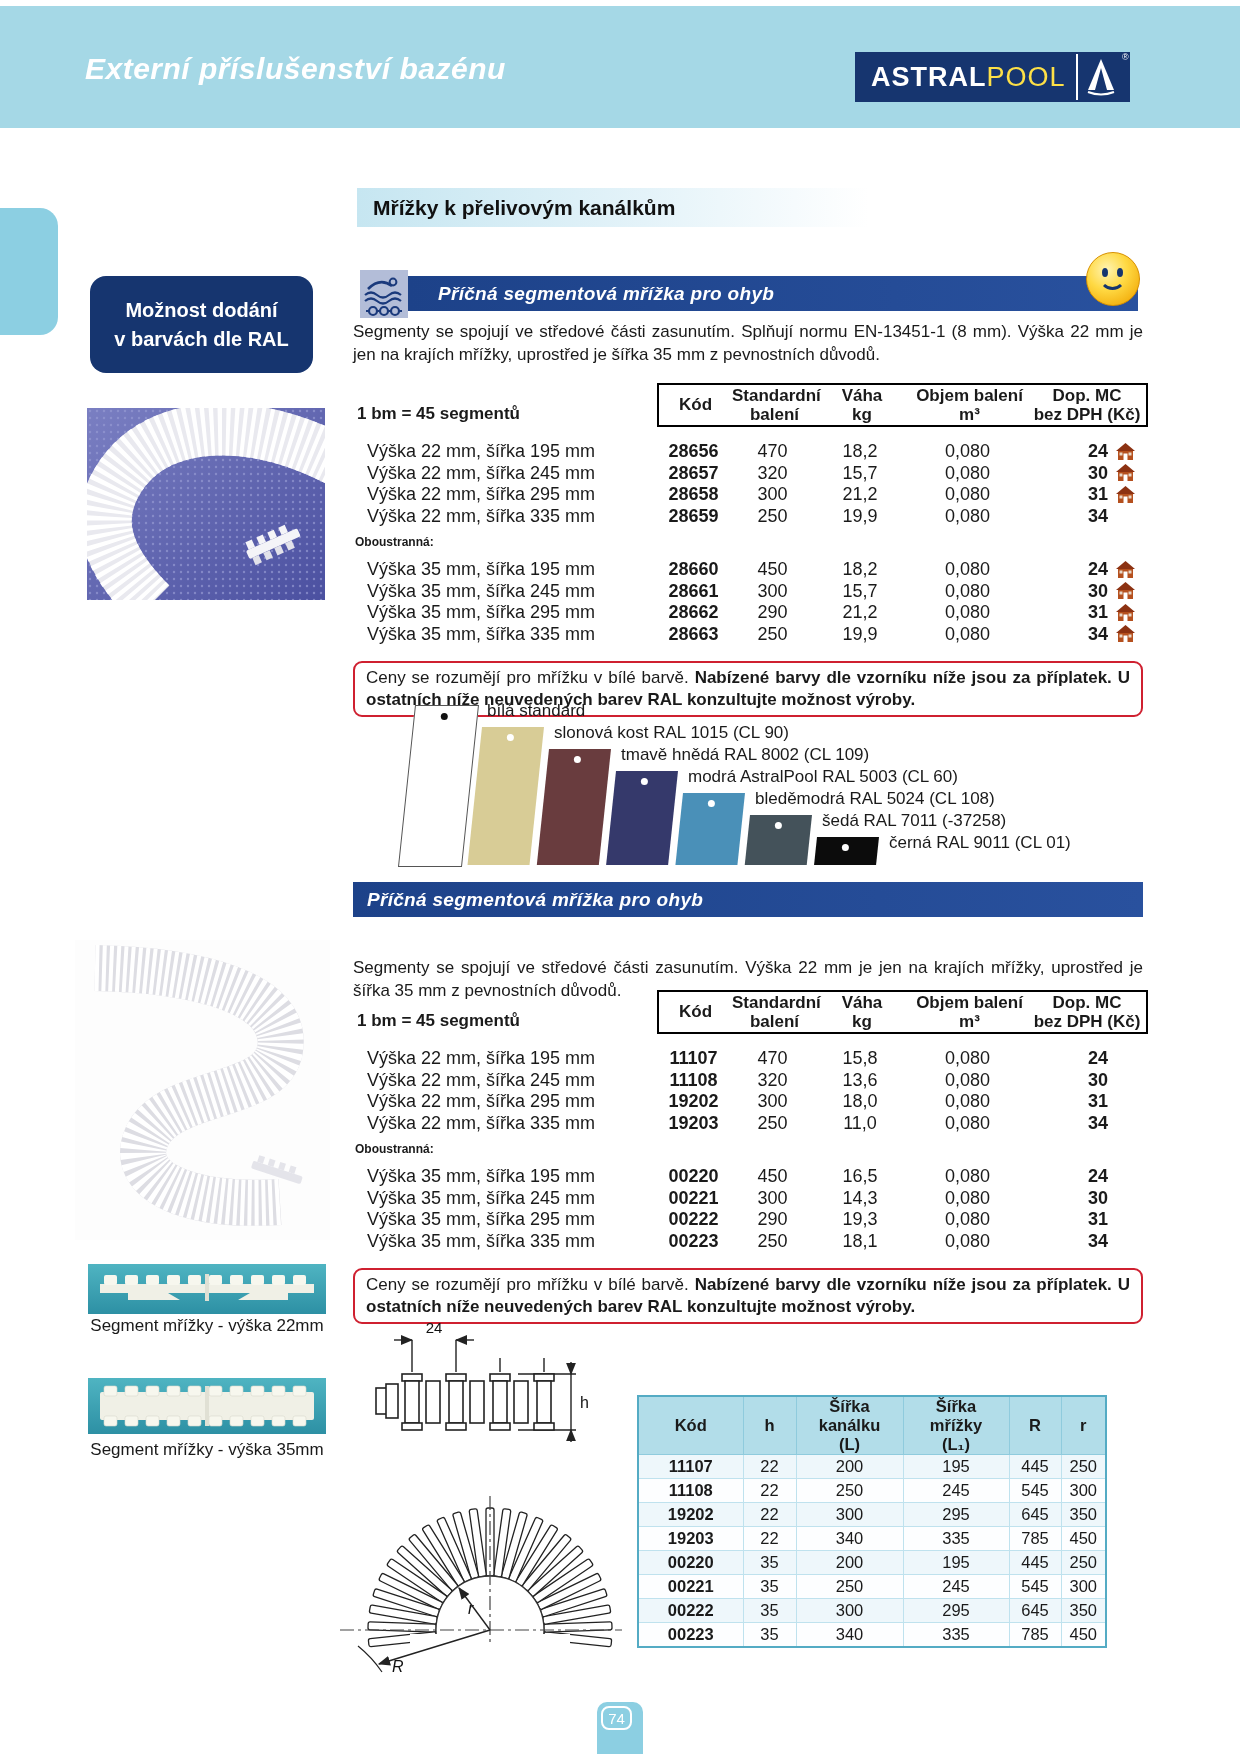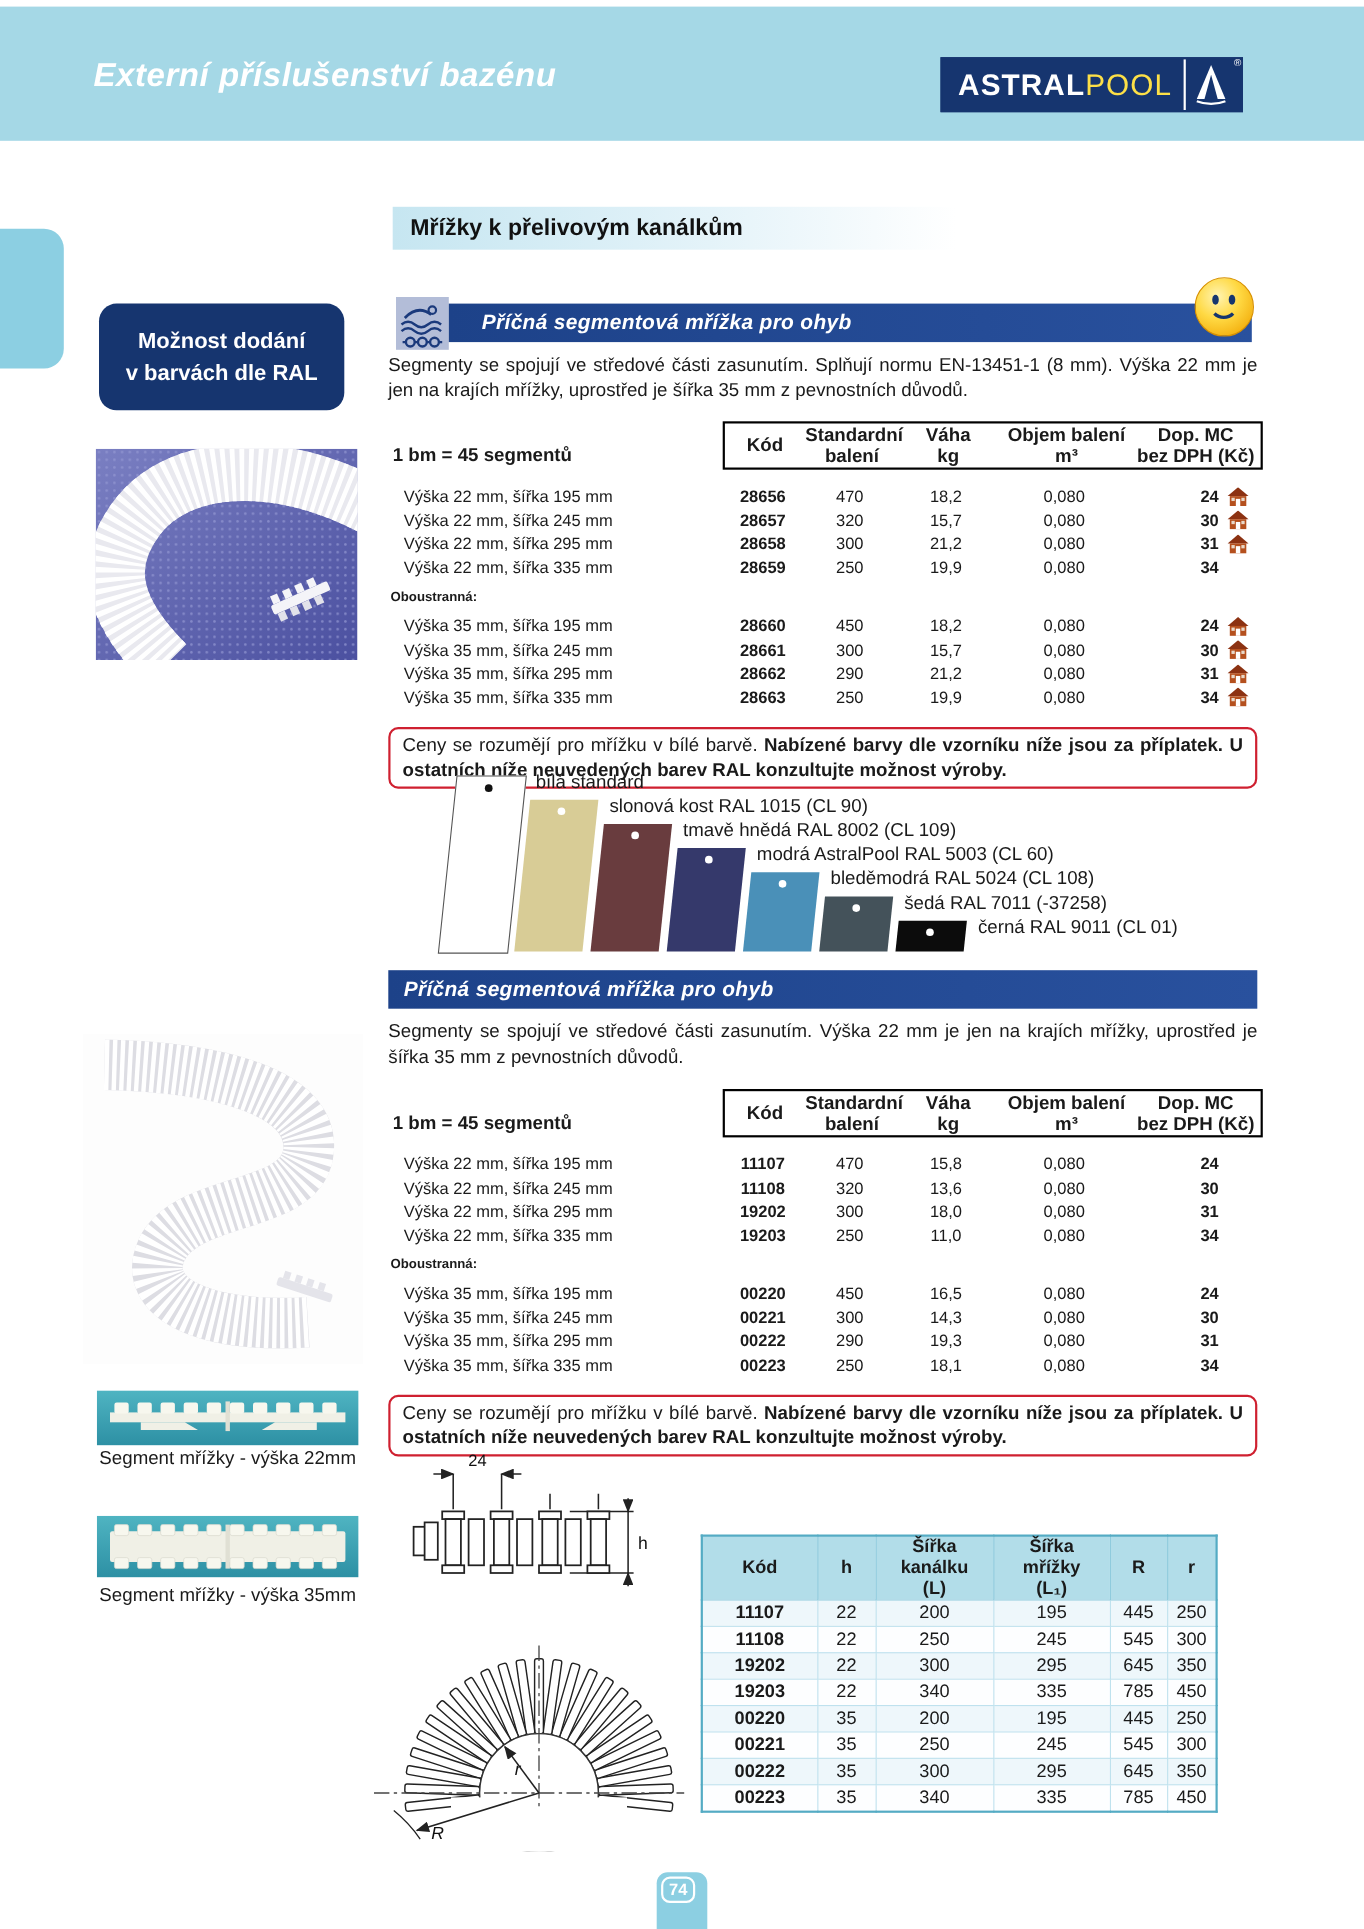--- a/index.html
+++ b/index.html
@@ -39,33 +39,33 @@
   .smiley{left:1086px;top:252px;width:52px;height:52px;border-radius:50%;
           background:radial-gradient(circle at 38% 32%, #fff4b2 0%, #ffd943 42%, #f0a400 92%);
           border:1px solid #d79000;}
   .smiley .eye{position:absolute;width:6px;height:9px;border-radius:50%;background:#15356e;top:15px;}
   .smiley .eye.l{left:15px;}.smiley .eye.r{left:30px;}
   .smiley .mouth{position:absolute;left:12px;top:22px;width:27px;height:15px;border:3px solid #15356e;border-top:none;
                  border-left-color:transparent;border-right-color:transparent;border-radius:0 0 27px 27px;box-sizing:border-box;}
 
   .para{font-size:17px;line-height:1.38;text-align:justify;width:790px;left:353px;}
   .para1{top:320px;}
-  .para2{top:926px;}
+  .para2{top:956px;}
 
   
   .ptable{left:353px;width:800px;}
   .pt1{top:383px;} .pt2{top:990px;}
   .pt-header{display:grid;grid-template-columns:304px 491px;}
   .pt-caption{align-self:end;font-weight:700;font-size:17px;padding:0 0 3px 4px;}
   .pt-headbox{border:2px solid #000;display:grid;grid-template-columns:73px 85px 90px 125px 110px;
               height:44px;align-items:center;box-sizing:border-box;}
   .pt-headbox div{text-align:center;font-weight:700;font-size:17px;line-height:1.12;white-space:pre-line;}
   .pt-rows{margin-top:14px;}
   .pt-rows2{margin-top:2px;}
-  .pt-row{display:grid;grid-template-columns:304px 73px 85px 90px 125px 112px;height:21.5px;align-items:center;font-size:15px;}
+  .pt-row{display:grid;grid-template-columns:304px 73px 85px 90px 125px 112px;height:21.5px;align-items:center;font-size:18px;}
   .c-label{padding-left:14px;white-space:nowrap;}
   .c-kod{text-align:center;font-weight:700;}
   .c-num{text-align:center;}
   .c-price{display:flex;justify-content:flex-end;align-items:center;gap:7px;padding-right:6px;font-weight:700;}
   .c-price .house{width:21px;height:18px;display:inline-flex;}
   .pt-group{font-weight:700;font-size:12px;margin:8px 0 2px 2px;height:22px;}
 
   .note{left:353px;width:790px;border:2px solid var(--note-red);border-radius:9px;box-sizing:border-box;
         padding:4px 11px;font-size:17px;line-height:1.28;text-align:justify;margin-top:16px;}
   .note1{top:645px;} .note2{top:1252px;}
@@ -88,21 +88,21 @@
            border:1px solid #8fcbdd;text-align:center;padding:0 4px;}
   .spec td{height:23px;text-align:center;border:1px solid #bfe2ee;padding:0;}
   .spec tr:nth-child(odd) td{background:#eef7fb;}
   .spec tr:nth-child(even) td{background:#fdfeff;}
   .spec td.k{font-weight:700;}
 
   
   .foot-tab{left:597px;top:1702px;width:46px;height:52px;background:var(--tab-cyan);border-radius:10px 10px 0 0;}
   .foot-badge{position:absolute;left:4px;top:4px;width:31px;height:24px;border:2px solid #ffffff;border-radius:8px;
               box-sizing:border-box;display:flex;align-items:center;justify-content:center;
-              color:#ffffff;font-weight:700;font-size:15px;}
+              color:#ffffff;font-weight:400;font-size:15px;}
 
   svg text{font-family:"Liberation Sans",sans-serif;}
 </style>
 </head>
 <body>
 
 <div id="page">
 
   <div class="abs band"></div>
   <div class="abs band-title">Externí příslušenství bazénu</div>

